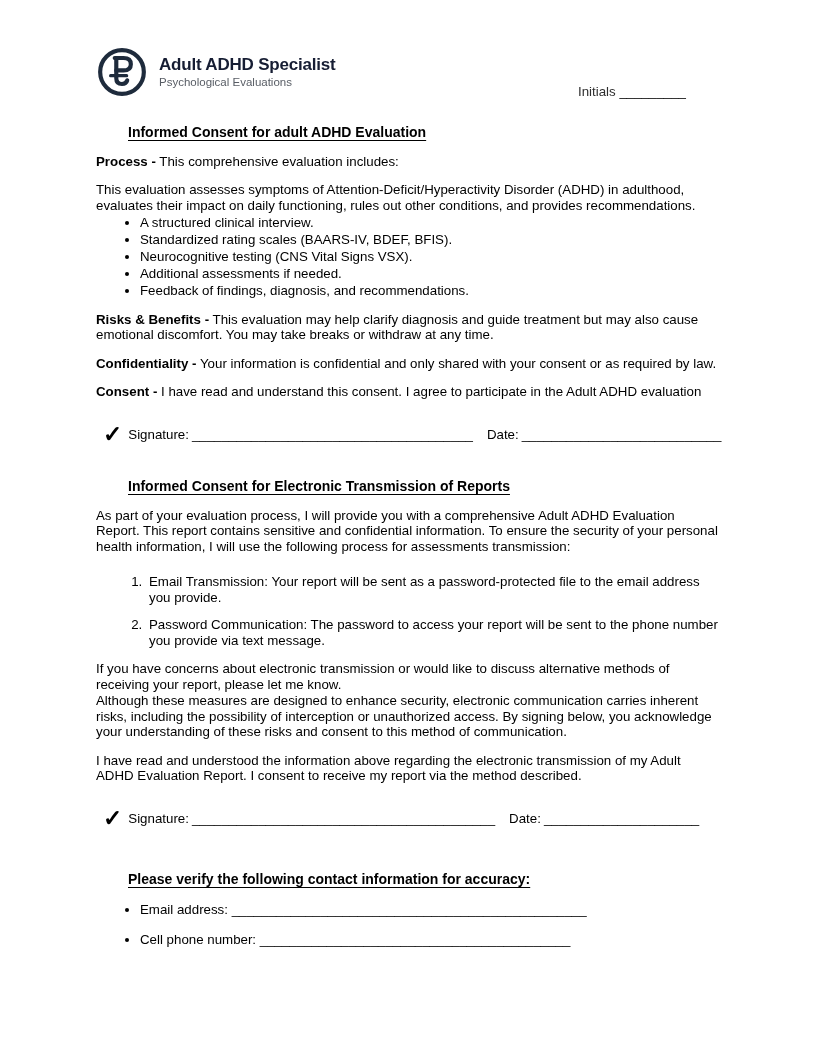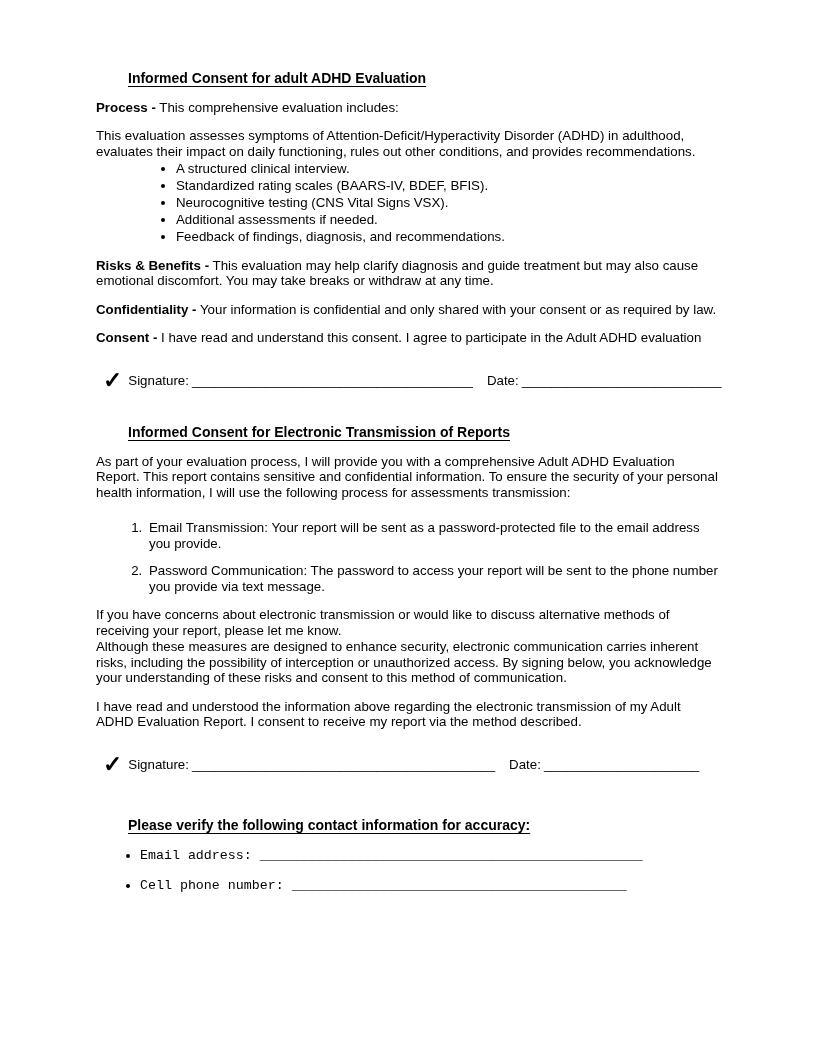--- a/index.html
+++ b/index.html
@@ -34,49 +34,65 @@
     margin-left: 32px;
   }
   .t1 { margin-top: 26px; }
   .t2 { margin-top: 37px; }
   .t3 { margin-top: 46px; }
 
   .para { margin-top: 13px; }
   .para b { font-weight: bold; }
 
   ul.bullets { margin-top: 2px; padding-left: 44px; }
-  ul.bullets li { margin-top: 1.5px; margin-left: 36px; }
+  ul.bullets li { margin-top: 1.5px; }
 
   ol.numbered { margin-top: 20px; padding-left: 50px; }
   ol.numbered li { margin-bottom: 12px; padding-left: 3px; }
 
   .sig-row { margin-top: 27px; margin-left: 7px; white-space: nowrap; }
   .check {
     font-size: 23px;
     font-weight: bold;
     line-height: 0;
     position: relative;
     top: 3px;
     margin-right: 6px;
     display: inline-block;
   }
   .sig-row .lbl { margin-right: 3px; }
   .sig-row .blank { letter-spacing: 0; }
   .sig-row .gap { display: inline-block; width: 14px; }
 
   ul.contacts { margin-top: 14px; padding-left: 44px; }
-  ul.contacts li { margin-bottom: 15px; font-family: Liberation Mono, monospace; }
+  ul.contacts li { margin-bottom: 15px; }
   .blank { color: #000; }
 </style>
 </head>
 <body>
 
 <div class="page">
   <div class="content">
 
+    <div class="header-row">
+      <svg class="logo" viewBox="0 0 100 100" aria-hidden="true">
+        <circle cx="50" cy="50" r="42" fill="none" stroke="#1e2b3c" stroke-width="8"></circle>
+        <path d="M39 23 L39 62 Q39 73 50 73 Q58 73 60 66" fill="none" stroke="#1e2b3c" stroke-width="8" stroke-linecap="round"></path>
+        <path d="M36 23 L53 23 Q67 23 67 35 Q67 47 53 47 L39 47" fill="none" stroke="#1e2b3c" stroke-width="8" stroke-linecap="round"></path>
+        <path d="M28 57 L59 57" stroke="#1e2b3c" stroke-width="6" stroke-linecap="round"></path>
+      </svg>
+      <div>
+        <div class="brand-name">Adult ADHD Specialist</div>
+        <div class="brand-tagline">Psychological Evaluations</div>
+      </div>
+      <div class="initials">
+        <span>Initials</span>
+        <span class="blank">_________</span>
+      </div>
+    </div>
 
     <div class="section-title t1">Informed Consent for adult ADHD Evaluation</div>
 
     <p class="para"><b>Process -</b> <span>This comprehensive evaluation includes:</span></p>
 
     <p class="para">This evaluation assesses symptoms of Attention-Deficit/Hyperactivity Disorder (ADHD) in adulthood, evaluates their impact on daily functioning, rules out other conditions, and provides recommendations.</p>
 
     <ul class="bullets">
       <li>A structured clinical interview.</li>
       <li>Standardized rating scales (BAARS-IV, BDEF, BFIS).</li>

